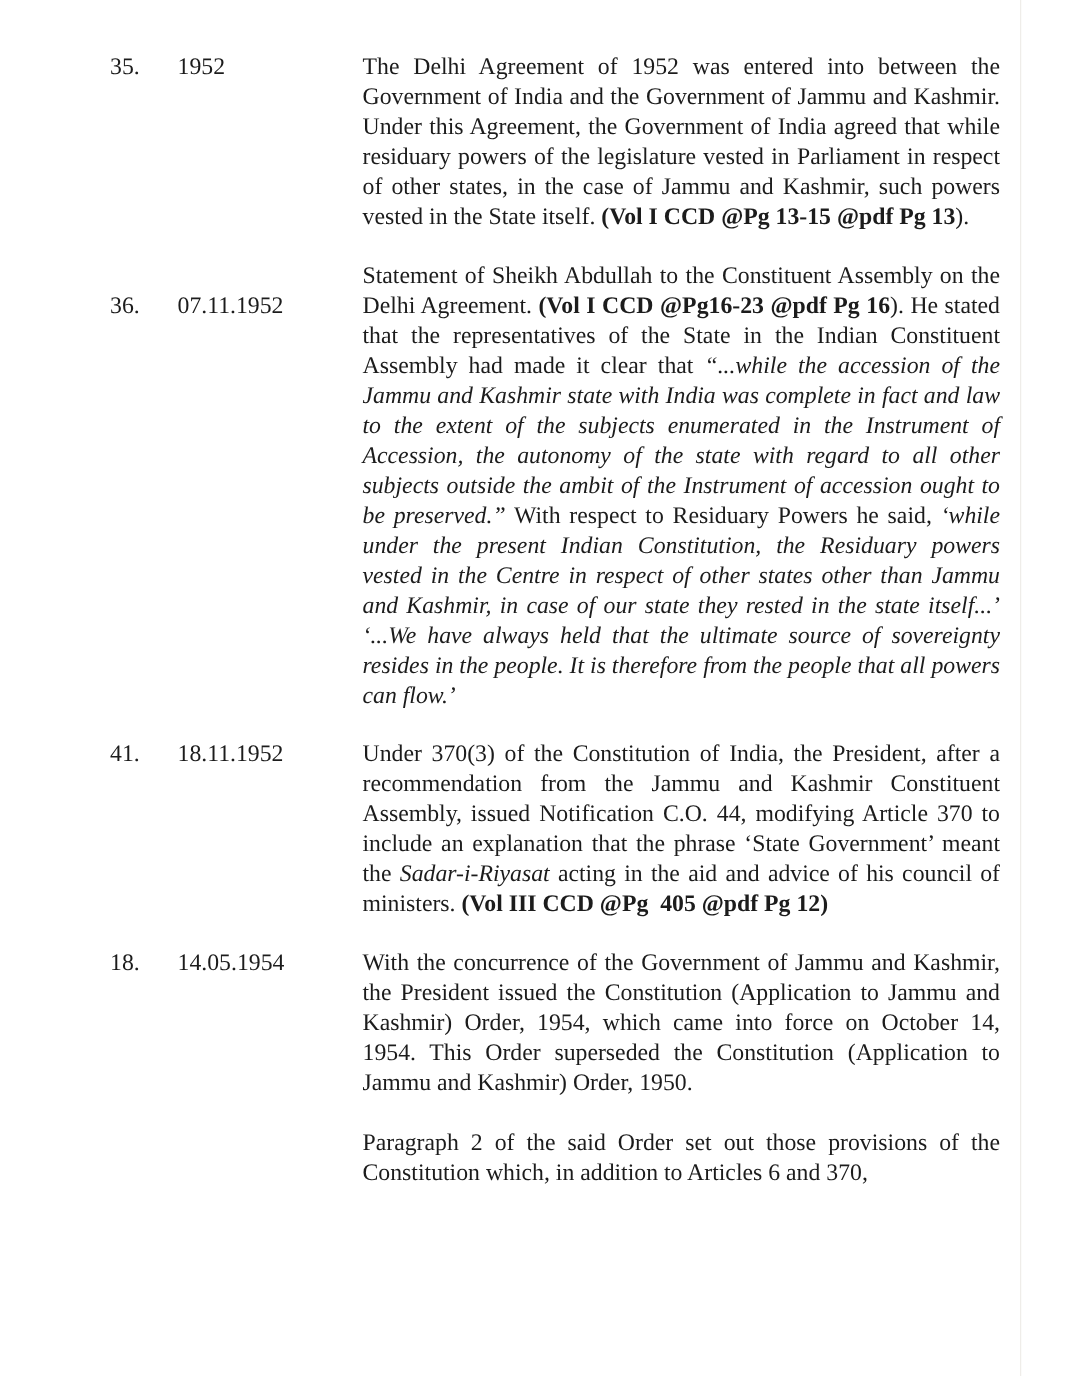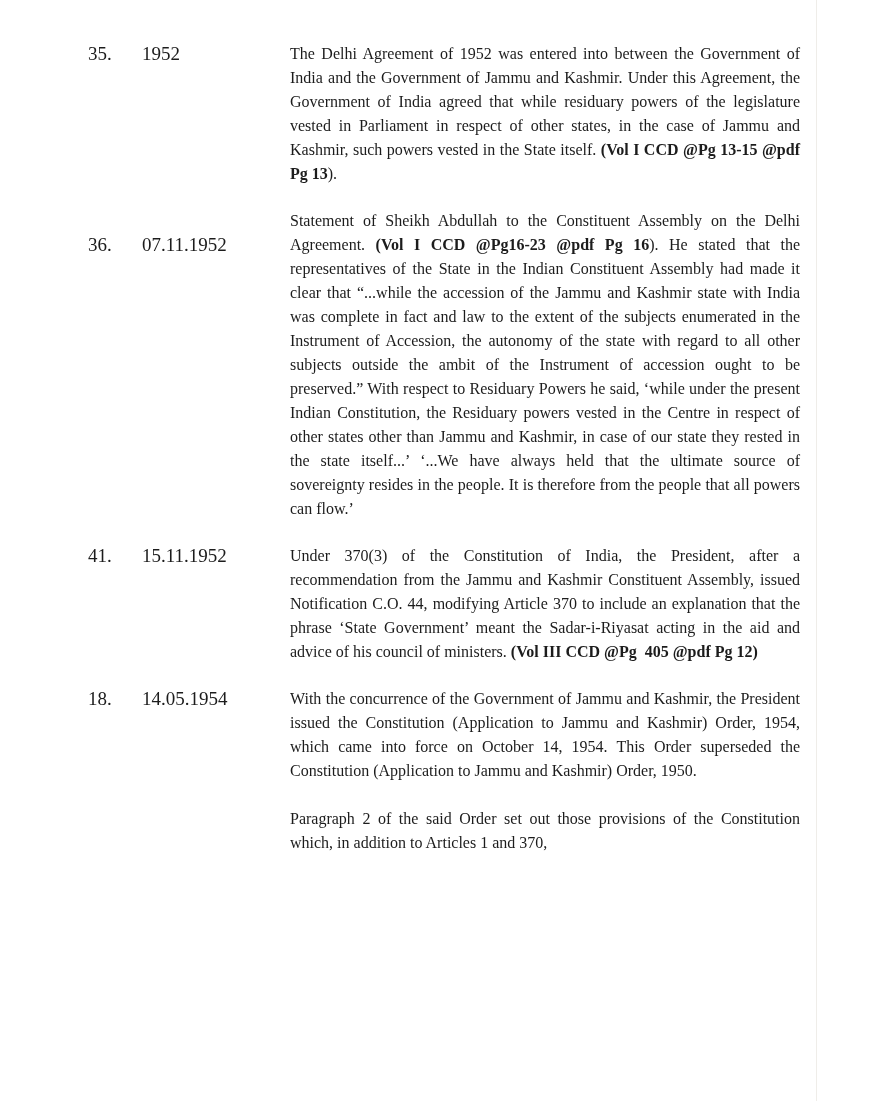--- a/index.html
+++ b/index.html
@@ -35,29 +35,29 @@
   .num, .date {
     font-size: 19px;
     line-height: 24px;
     white-space: nowrap;
   }
   .entry.label-offset .num,
   .entry.label-offset .date {
     padding-top: 24px;
   }
   .text {
-    font-size: 16px;
+    font-size: 19px;
     line-height: 24px;
     text-align: justify;
   }
   .text p { text-align: justify; }
   .text p + p { margin-top: 24px; }
   .seg-r { font-style: normal; font-weight: normal; }
   .seg-b { font-weight: bold; }
-  .seg-i { }
+  .seg-i { font-style: italic; }
 </style>
 </head>
 <body>
 
 <main class="page">
   <section id="entry-list">
   <article class="entry">
     <div class="num">35.</div>
     <div class="date">1952</div>
     <div class="text">
@@ -68,29 +68,29 @@
   <article class="entry label-offset">
     <div class="num">36.</div>
     <div class="date">07.11.1952</div>
     <div class="text">
           <p><span class="seg-r">Statement of Sheikh Abdullah to the Constituent Assembly on the Delhi Agreement. </span><span class="seg-b">(Vol I CCD @Pg16-23 @pdf Pg 16</span><span class="seg-r">). He stated that the representatives of the State in the Indian Constituent Assembly had made it clear that </span><span class="seg-i">“...while the accession of the Jammu and Kashmir state with India was complete in fact and law to the extent of the subjects enumerated in the Instrument of Accession, the autonomy of the state with regard to all other subjects outside the ambit of the Instrument of accession ought to be preserved.”</span><span class="seg-r"> With respect to Residuary Powers he said, </span><span class="seg-i">‘while under the present Indian Constitution, the Residuary powers vested in the Centre in respect of other states other than Jammu and Kashmir, in case of our state they rested in the state itself...’ ‘...We have always held that the ultimate source of sovereignty resides in the people. It is therefore from the people that all powers can flow.’</span></p>
         </div>
   </article>
 
   <article class="entry">
     <div class="num">41.</div>
-    <div class="date">15.11.1952</div>
+    <div class="date">18.11.1952</div>
     <div class="text">
           <p><span class="seg-r">Under 370(3) of the Constitution of India, the President, after a recommendation from the Jammu and Kashmir Constituent Assembly, issued Notification C.O. 44, modifying Article 370 to include an explanation that the phrase ‘State Government’ meant the </span><span class="seg-i">Sadar-i-Riyasat</span><span class="seg-r"> acting in the aid and advice of his council of ministers. </span><span class="seg-b">(Vol III CCD @Pg&nbsp; 405 @pdf Pg 12)</span></p>
         </div>
   </article>
 
   <article class="entry">
     <div class="num">18.</div>
     <div class="date">14.05.1954</div>
     <div class="text">
           <p><span class="seg-r">With the concurrence of the Government of Jammu and Kashmir, the President issued the Constitution (Application to Jammu and Kashmir) Order, 1954, which came into force on October 14, 1954. This Order superseded the Constitution (Application to Jammu and Kashmir) Order, 1950.</span></p>
-          <p><span class="seg-r">Paragraph 2 of the said Order set out those provisions of the Constitution which, in addition to Articles 1 and 370,</span></p>
+          <p><span class="seg-r">Paragraph 2 of the said Order set out those provisions of the Constitution which, in addition to Articles 6 and 370,</span></p>
         </div>
   </article>
 </section>
   <div class="scan-edge"></div>
 </main>
 
 </body></html>

